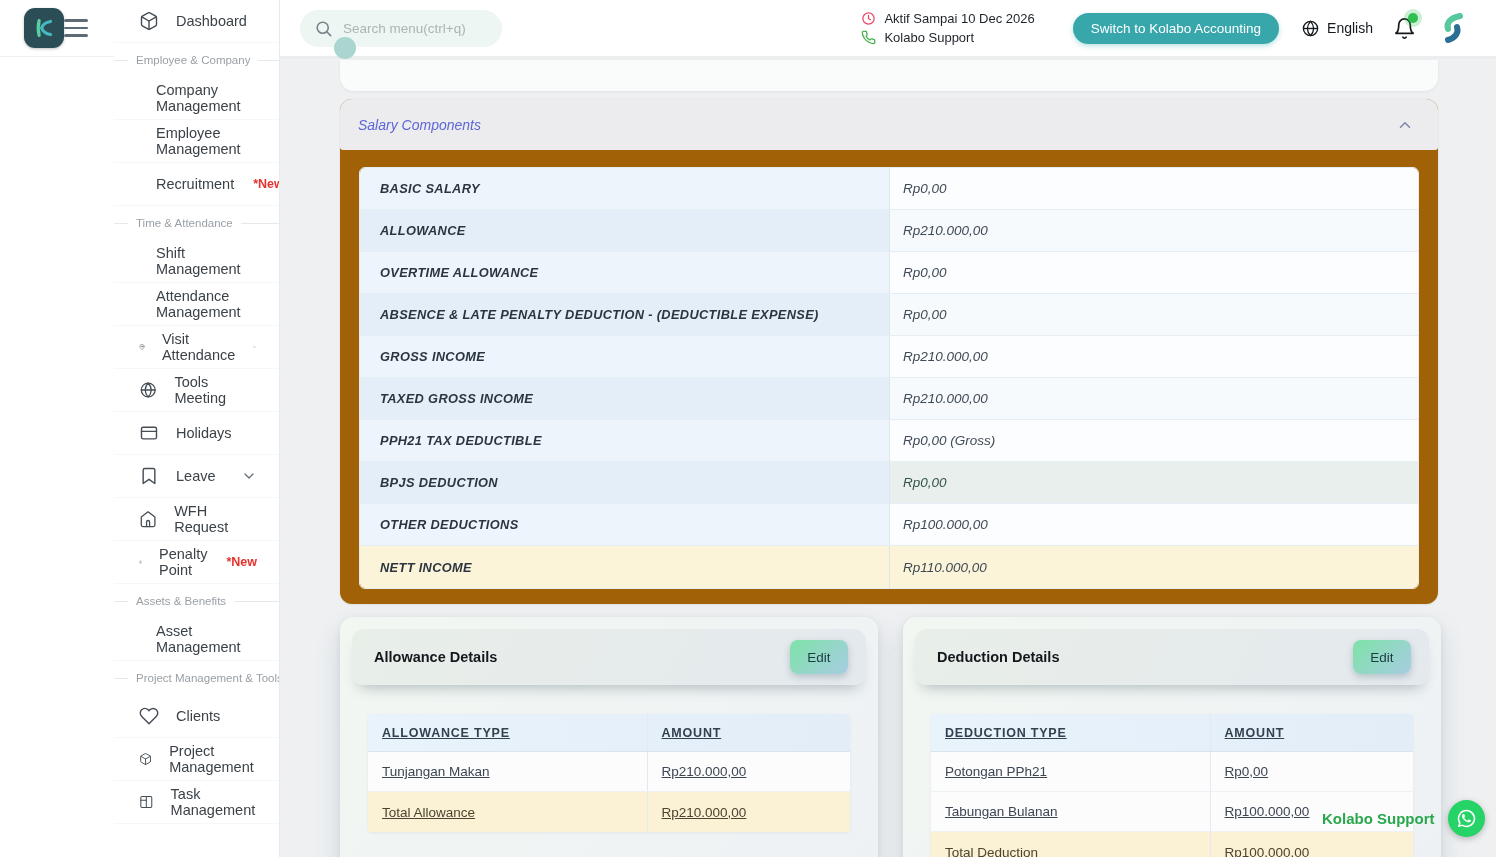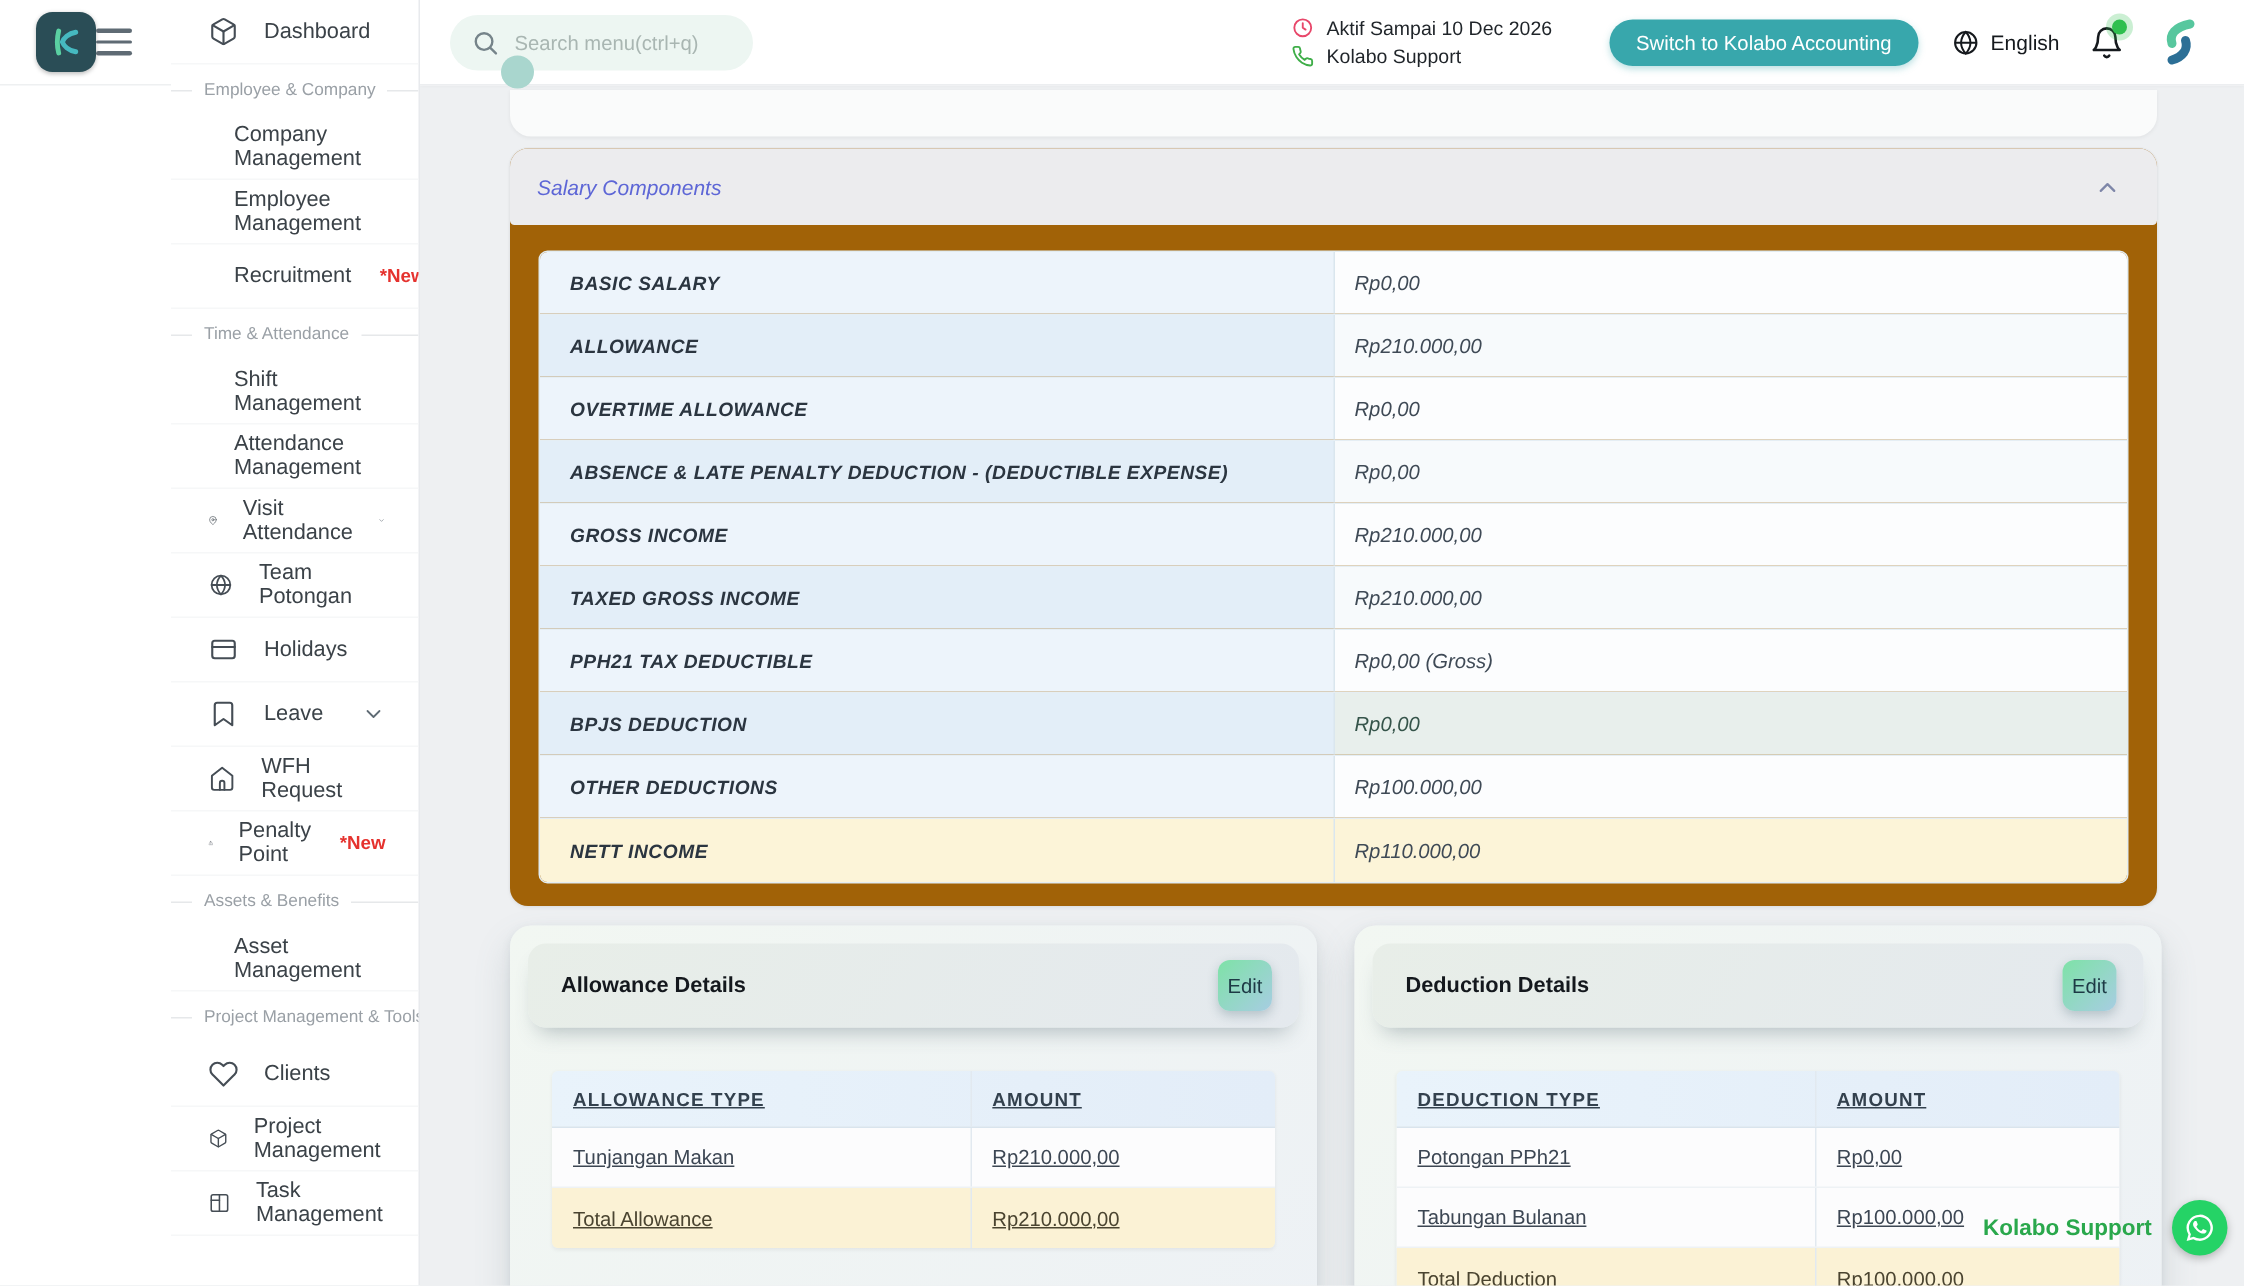--- a/index.html
+++ b/index.html
@@ -123,21 +123,21 @@
   .detail-card.allowance { left:340px; }
   .detail-card.deduction { left:903px; }
   .dc-band {
     margin:12px; height:56px; border-radius:12px;
     background:linear-gradient(120deg,#e8eee8 0%,#e4e9ee 100%);
     box-shadow:0 9px 14px -7px rgba(90,110,120,.45);
     display:flex; align-items:center; padding:0 18px 0 22px;
   }
   .dc-title { font-size:14.5px; font-weight:700; color:#14181d; }
   .edit-btn {
-    margin-left:auto; width:36px; height:34px; border:none; cursor:pointer; border-radius:8px;
+    margin-left:auto; width:58px; height:34px; border:none; cursor:pointer; border-radius:8px;
     background:linear-gradient(135deg,#7ee2a7 0%,#a7cde2 100%);
     font-family:"Liberation Sans",sans-serif; font-size:13.5px; color:#1d3a45;
     box-shadow:0 3px 7px rgba(40,80,90,.25);
   }
   .dc-table { margin:29px 28px 0 28px; border-radius:4px; overflow:hidden; box-shadow:0 1px 3px rgba(0,0,0,.06); }
   .dc-row { display:grid; grid-template-columns:58% 42%; }
   .dc-row.head { height:38px; background:linear-gradient(90deg,#e9f3fb 0%,#e3edf8 100%); border-bottom:1px solid #d9e4ed; }
   .dc-row.head .dc-cell { font-size:12.5px; font-weight:700; letter-spacing:.8px; color:#33414e; }
   .dc-row.data { height:40px; background:#fcfcfd; border-bottom:1px solid #eef2f5; font-size:13.5px; color:#3c4653; }
   .dc-row.total { background:#fbf2d5; color:#4a4430; border-bottom:none; }
@@ -250,21 +250,21 @@
           <path d="M6 9l6 6 6-6"></path>
         </svg>
     </div>
 
     <div class="nav-item">
       <svg class="ic" viewBox="0 0 24 24">
           <circle cx="12" cy="12" r="9"></circle>
           <path d="M3 12h18"></path>
           <path d="M12 3a14 14 0 0 1 4 9 14 14 0 0 1-4 9 14 14 0 0 1-4-9 14 14 0 0 1 4-9z"></path>
         </svg>
-      <span>Team Potongan</span>
+      <span>Tools Meeting</span>
     </div>
 
     <div class="nav-item">
       <svg class="ic" viewBox="0 0 24 24">
           <rect x="3" y="5" width="18" height="14" rx="2"></rect>
           <path d="M3 10h18"></path>
         </svg>
       <span>Holidays</span>
     </div>
 

